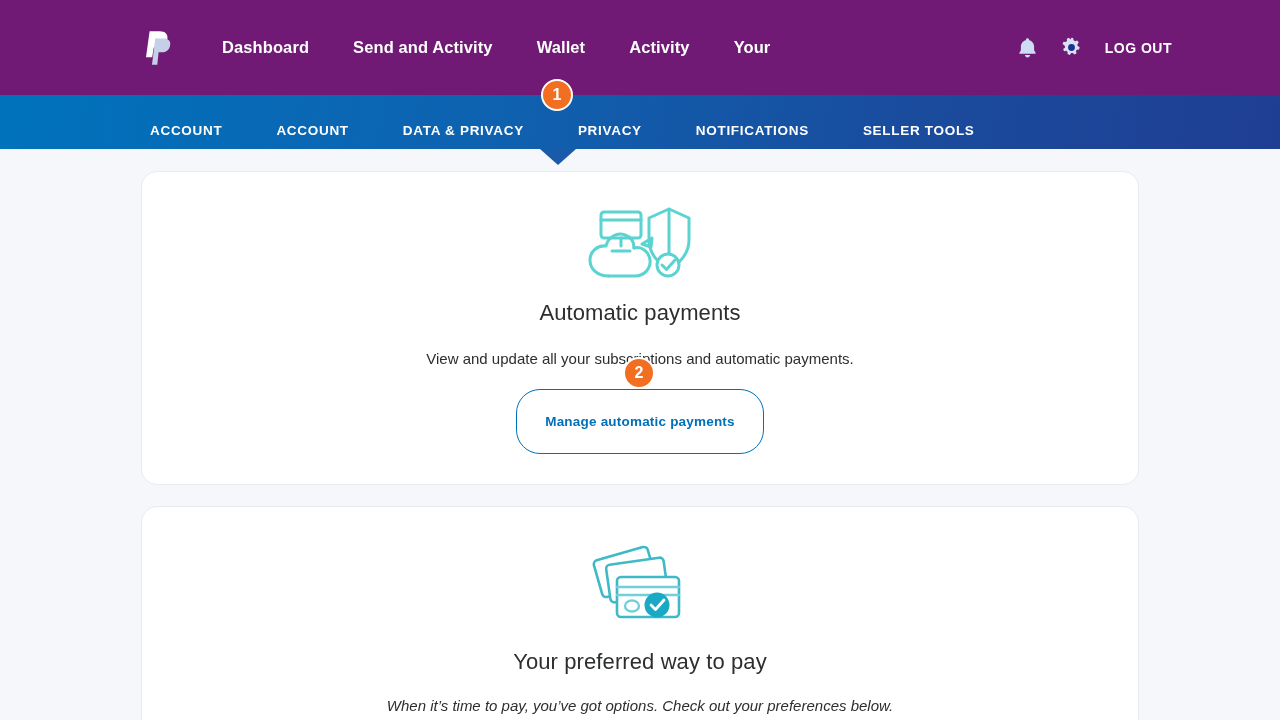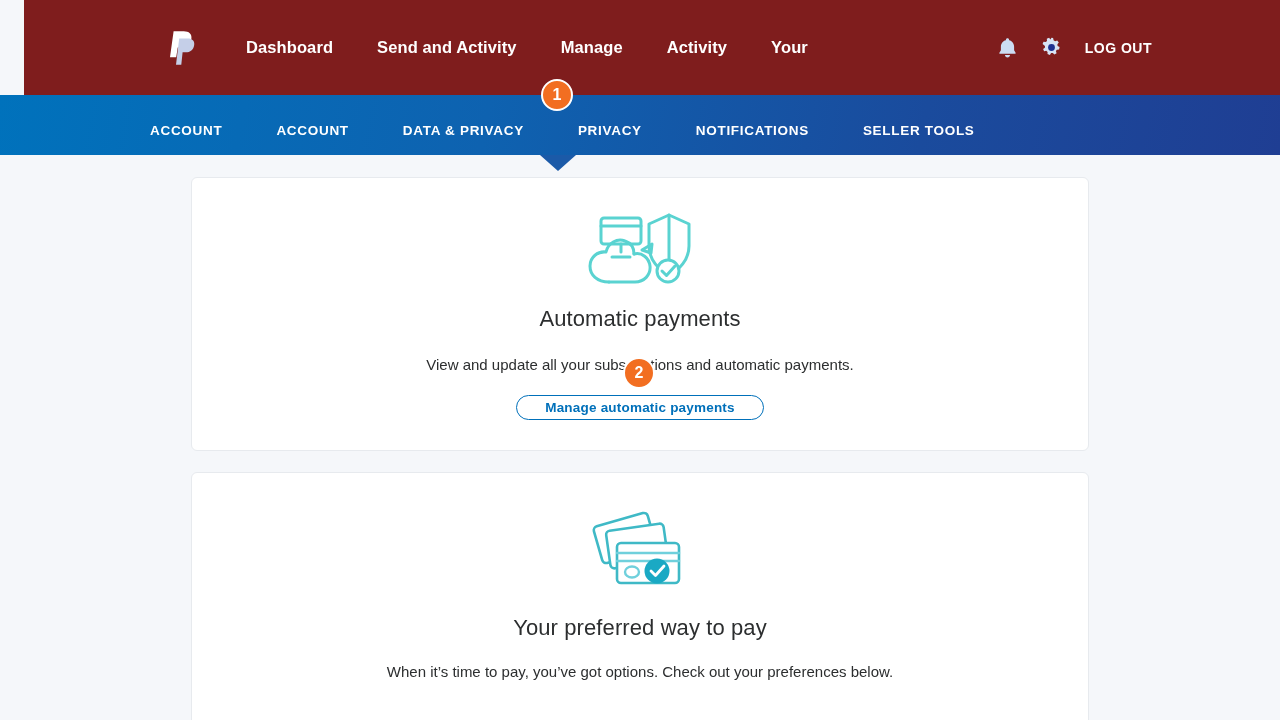--- a/index.html
+++ b/index.html
@@ -12,25 +12,24 @@
     font-family: "Liberation Sans", sans-serif;
     background: #f5f7fa;
     color: #2c2e2f;
     -webkit-font-smoothing: antialiased;
   }
 
   
   .topbar {
     position: relative;
     height: 95px;
-    background: #7f1d1d;
+    background: #701a75;
     display: flex;
     align-items: center;
     padding: 0 0 0 142px;
-    margin-left: 24px;
   }
   .brand {
     width: 34px; height: 40px;
     display: flex; align-items: center; justify-content: center;
     margin-right: 24px;
   }
   .topnav {
     display: flex;
     align-items: center;
     gap: 0px;
@@ -39,21 +38,21 @@
     color: #ffffff;
     text-decoration: none;
     font-size: 16.5px;
     font-weight: bold;
     padding: 0 22px;
     letter-spacing: 0.1px;
     white-space: nowrap;
   }
   .topright {
     position: absolute;
-    right: 128px;
+    right: 108px;
     top: 0;
     height: 95px;
     display: flex;
     align-items: center;
     gap: 22px;
   }
   .icon-btn {
     width: 22px; height: 22px;
     display: flex; align-items: center; justify-content: center;
   }
@@ -62,21 +61,21 @@
     font-size: 14px;
     font-weight: bold;
     letter-spacing: 0.5px;
     text-decoration: none;
     white-space: nowrap;
   }
 
   
   .subbar {
     position: relative;
-    height: 60px;
+    height: 54px;
     background: linear-gradient(100deg, #0072bc 0%, #0e62b0 38%, #1a4b9d 72%, #1f3e93 100%);
   }
   .subnav {
     height: 70px;
     display: flex;
     align-items: center;
     padding-left: 150px;
   }
   .subnav a {
     color: #ffffff;
@@ -118,25 +117,25 @@
   }
   #badge-1 { left: 541px; top: 79px; }
   #badge-2 { left: 623px; top: 357px; }
 
   
   .content {
     position: relative;
     padding: 22px 0 0 0;
   }
   .card {
-    width: 898px;
+    width: 998px;
     margin: 0 auto 21px auto;
     background: #ffffff;
     border: 1px solid #e7eaee;
-    border-radius: 6px;
+    border-radius: 16px;
     text-align: center;
     padding: 28px 20px 30px 20px;
   }
   .card-illustration {
     height: 84px;
     display: flex;
     align-items: center;
     justify-content: center;
     margin-bottom: 16px;
   }
@@ -153,46 +152,46 @@
     margin: 0 0 22px 0;
   }
   .pill-btn {
     display: inline-block;
     border: 1px solid #0070ba;
     border-radius: 24px;
     background: #ffffff;
     color: #0070ba;
     font-size: 13.5px;
     font-weight: bold;
-    padding: 4px 28px;
+    padding: 24px 28px;
     cursor: pointer;
     font-family: "Liberation Sans", sans-serif;
     letter-spacing: 0.2px;
   }
   .card-2 { padding-bottom: 40px; }
   .card-2 .card-illustration { height: 96px; margin-bottom: 18px; }
   .card-2 .card-title { margin-bottom: 22px; text-align: center; }
-  .card-2 .card-desc { margin-bottom: 16px; }
+  .card-2 .card-desc { margin-bottom: 16px; font-style: italic; }
 </style>
 </head>
 <body>
 
 <div class="topbar">
 
   <a class="brand" href="#" aria-label="PayPal">
     <svg width="30" height="38" viewBox="0 0 30 38">
       <path d="M5.6 2.2h10.2c5.1 0 8.3 2.7 7.6 7.6-0.8 5.6-4.7 8.6-10 8.6H9.7L8.2 28.2H2.0L5.6 2.2z" fill="#ffffff"></path>
       <path d="M11.2 9.4h8.6c4.3 0 7.0 2.3 6.4 6.5-0.7 4.8-4.0 7.4-8.5 7.4h-3.1l-1.3 12.5h-5.3L11.2 9.4z" fill="#c5cfe8"></path>
     </svg>
   </a>
 
   <nav class="topnav">
     <a href="#">Dashboard</a>
     <a href="#">Send and Activity</a>
-    <a href="#">Manage</a>
+    <a href="#">Wallet</a>
     <a href="#">Activity</a>
     <a href="#">Your</a>
   </nav>
 
   <div class="topright">
     <a class="icon-btn" href="#" aria-label="Notifications">
       <svg width="19" height="21" viewBox="0 0 19 21">
         <path d="M9.5 1.2c0.9 0 1.6 0.7 1.6 1.6v0.5c2.9 0.7 5 3.3 5 6.4v3.6l1.5 2.4c0.3 0.5-0.1 1.1-0.7 1.1H2.1c-0.6 0-1-0.6-0.7-1.1l1.5-2.4V9.7c0-3.1 2.1-5.7 5-6.4V2.8c0-0.9 0.7-1.6 1.6-1.6z" fill="#ccdcf2"></path>
         <path d="M7.0 18.0h5c0 1.4-1.1 2.5-2.5 2.5S7.0 19.4 7.0 18.0z" fill="#ccdcf2"></path>
       </svg>

